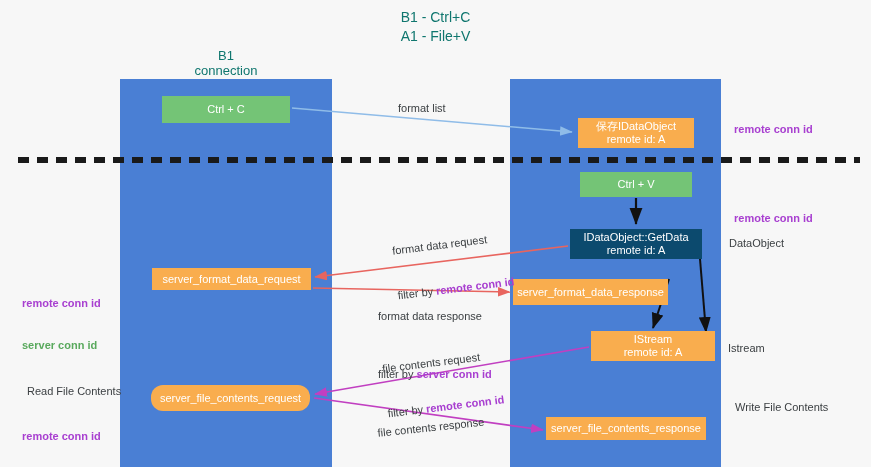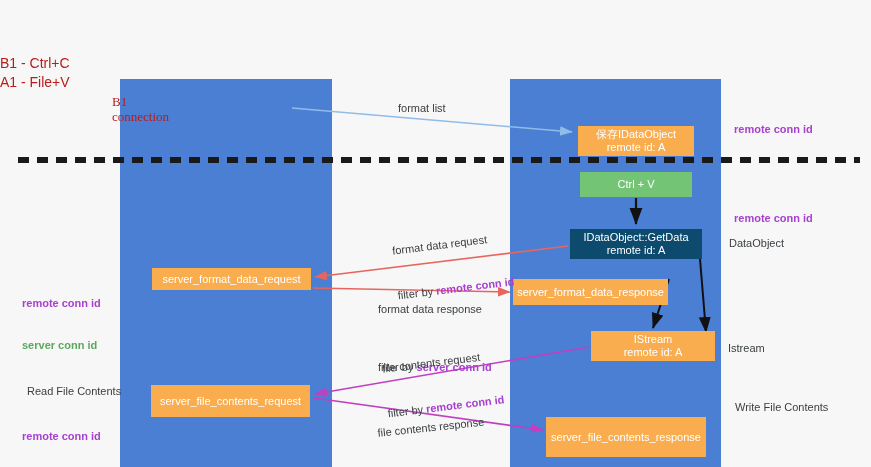--- a/index.html
+++ b/index.html
@@ -12,46 +12,46 @@
   }
   #stage{position:absolute;left:0;top:0;width:871px;height:467px;}
 
   
   .lane{position:absolute;background:#4a7fd4;}
   #lane-b1{left:120px;top:79px;width:212px;height:388px;}
   #lane-a1{left:510px;top:79px;width:211px;height:388px;}
 
   
   .title{
-    position:absolute;color:#b91c1c;
-    font-size:13px;line-height:15px;white-space:pre;margin-top:46px;
+    position:absolute;text-align:center;color:#0f766e;
+    font-size:13px;line-height:15px;white-space:pre;
   }
   #main-title{left:0;top:8px;width:871px;font-size:14px;line-height:19px;}
-  #lane-b1-title{left:112px;top:48px;width:212px;font-family:Liberation Serif, serif;}
+  #lane-b1-title{left:120px;top:48px;width:212px;}
   #lane-a1-title{left:510px;top:48px;width:211px;}
 
   
   .box{
     position:absolute;box-sizing:border-box;
     display:flex;align-items:center;justify-content:center;
     text-align:center;color:#ffffff;font-size:11px;line-height:13px;
     white-space:pre;padding:2px 4px;
   }
   .box.green{background:#74c476;}
   .box.orange{background:#f9ad4e;}
 
   #box-ctrlc{left:162px;top:96px;width:128px;height:27px;}
   #box-ctrlv{left:580px;top:172px;width:112px;height:25px;}
-  #box-save-idataobject{left:578px;top:118px;width:116px;height:30px;margin-top:8px;}
+  #box-save-idataobject{left:578px;top:118px;width:116px;height:30px;}
   #box-getdata{left:570px;top:229px;width:132px;height:30px;}
   #box-sfdreq{left:152px;top:268px;width:159px;height:22px;}
   #box-sfdresp{left:513px;top:279px;width:155px;height:26px;}
   #box-istream{left:591px;top:331px;width:124px;height:30px;}
-  #box-sfcreq{left:151px;top:385px;width:159px;height:32px;}
-  #box-sfcresp{left:546px;top:417px;width:160px;height:40px;}
+  #box-sfcreq{left:151px;top:385px;width:159px;height:26px;border-radius:12px;}
+  #box-sfcresp{left:546px;top:417px;width:160px;height:23px;}
 
   
   .lbl{
     position:absolute;color:#3c4043;font-size:11px;line-height:14px;
     white-space:pre;
   }
   .purple{color:#a83fd0;font-weight:bold;}
   .green-t{color:#59a95d;font-weight:bold;}
 
   .rot{transform-origin:left top;}
@@ -62,21 +62,21 @@
   #lbl-remote-2{left:734px;top:211px;}
   #lbl-dataobject{left:729px;top:236px;}
   #lbl-istream{left:728px;top:341px;}
   #lbl-write-file{left:735px;top:400px;}
 
   #lbl-left-ids{left:22px;top:268px;}
   #lbl-read-file{left:27px;top:384px;}
   #lbl-left-ids2{left:22px;top:401px;}
 
   #grp-fdreq{left:388px;top:216px;}
-  #grp-fdresp{left:378px;top:274px;}
+  #grp-fdresp{left:378px;top:281px;}
   #grp-fcreq{left:378px;top:334px;}
   #grp-fcresp{left:374px;top:398px;}
 
   .two-line > div + div{margin-top:3px;}
 
   
   #wires{position:absolute;left:0;top:0;width:871px;height:467px;pointer-events:none;}
 </style>
 </head>
 <body>
@@ -119,20 +119,21 @@
 
     <line x1="669" y1="279" x2="653" y2="328" stroke="#111111" stroke-width="2" marker-end="url(#ah-blk)"></line>
 
     <line x1="700" y1="259" x2="706" y2="332" stroke="#111111" stroke-width="2" marker-end="url(#ah-blk)"></line>
 
     <line x1="589" y1="347" x2="315" y2="394" stroke="#c13fc1" stroke-width="1.6" marker-end="url(#ah-mag)"></line>
 
     <line x1="314" y1="398" x2="543" y2="430" stroke="#c13fc1" stroke-width="1.6" marker-end="url(#ah-mag)"></line>
   </svg>
 
+  <div class="box green" id="box-ctrlc" style="background: rgb(116, 196, 118);">Ctrl + C</div>
   <div class="box orange" id="box-save-idataobject" style="background: rgb(249, 173, 78);">保存IDataObject
 remote id: A</div>
   <div class="box green" id="box-ctrlv" style="background: rgb(116, 196, 118);">Ctrl + V</div>
   <div class="box orange" id="box-getdata" style="background: #0c4a6e;">IDataObject::GetData
 remote id: A</div>
   <div class="box orange" id="box-sfdreq" style="background: rgb(249, 173, 78);">server_format_data_request</div>
   <div class="box orange" id="box-sfdresp" style="background: rgb(249, 173, 78);">server_format_data_response</div>
   <div class="box orange" id="box-istream" style="background: rgb(249, 173, 78);">IStream
 remote id: A</div>
   <div class="box orange" id="box-sfcreq" style="background: rgb(249, 173, 78);">server_file_contents_request</div>

